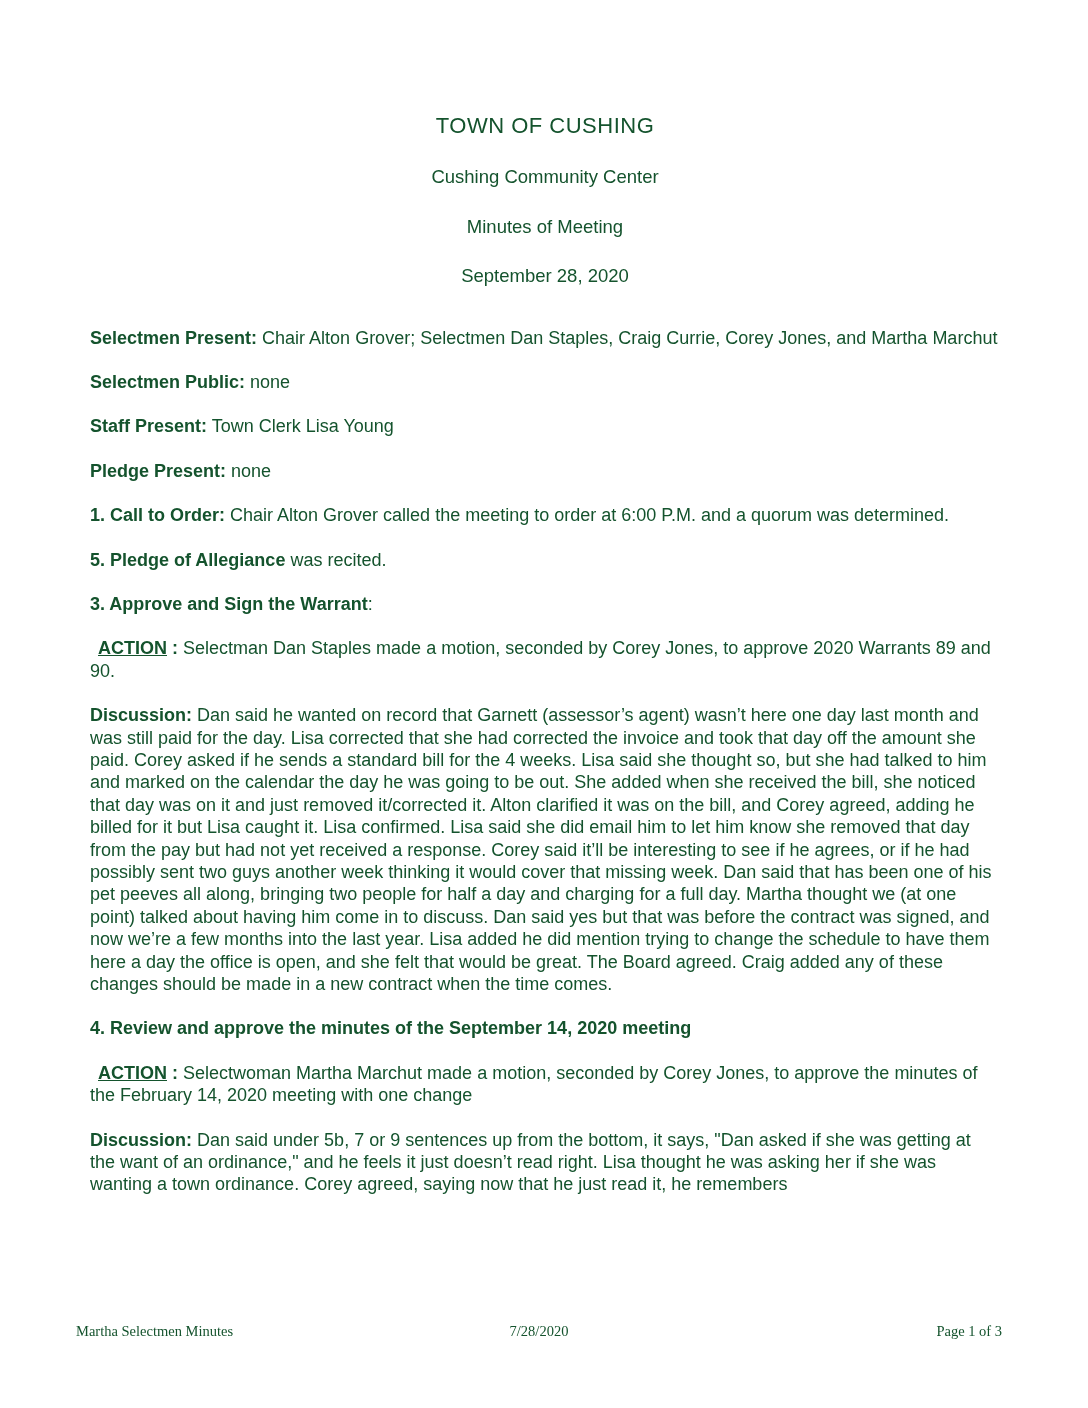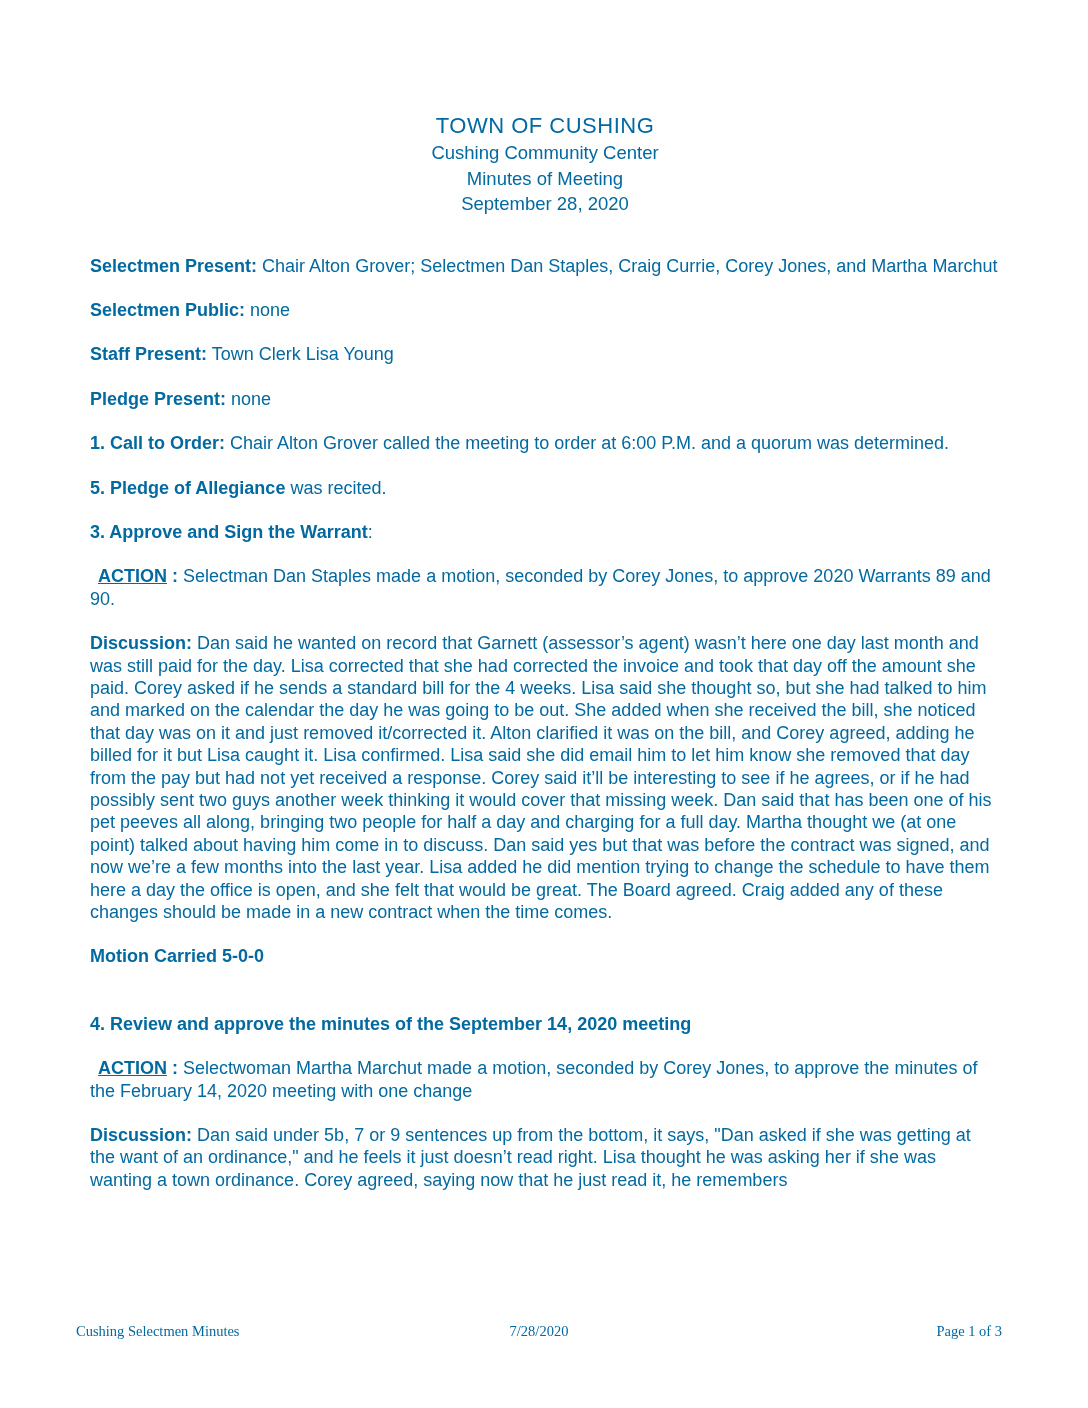--- a/index.html
+++ b/index.html
@@ -3,39 +3,39 @@
 <meta charset="utf-8">
 <style>
   * { box-sizing: border-box; }
   html, body { margin: 0; padding: 0; background: #ffffff; }
   .page {
     position: relative;
     width: 1088px;
     height: 1408px;
     margin: 0 auto;
     background: #ffffff;
-    color: #0369a1;
+    color: #14532d;
     font-family: "Liberation Sans", "DejaVu Sans", sans-serif;
     font-size: 18px;
     line-height: 22.4px;
     overflow: hidden;
   }
   .content {
     position: absolute;
     top: 112px;
     left: 90px;
     width: 910px;
   }
   .doc-header {
     text-align: center;
     margin-bottom: 38px;
   }
   .doc-header .t1 { font-size: 22px; line-height: 28px; letter-spacing: 0.5px; }
   .doc-header .t2 { font-size: 20px; line-height: 27px; }
-  .doc-header .t3 { font-size: 18.5px; line-height: 25.5px; }
+  .doc-header .t3 { font-size: 18.5px; line-height: 25.5px; margin-top: 24px; }
   p.para { margin: 0 0 22px 0; text-align: left; }
   p.mb2 { margin-bottom: 45px; }
   .b { font-weight: bold; }
   .u { text-decoration: underline; }
   .action-gap { margin-right: 5px; margin-left: 8px; }
   .motion {
     margin-left: 85px;
     font-weight: bold;
   }
   .doc-footer {
@@ -77,28 +77,27 @@
     <p class="para"><span class="b">1. Call to Order:</span><span> Chair Alton Grover called the meeting to order at 6:00 P.M. and a quorum was determined.</span></p>
 
     <p class="para"><span class="b">5. Pledge of Allegiance</span><span> was recited.</span></p>
 
     <p class="para"><span class="b">3. Approve and Sign the Warrant</span><span>:</span></p>
 
     <p class="para"><span class="b u action-gap">ACTION</span><span class="b">:</span><span> Selectman Dan Staples made a motion, seconded by Corey Jones, to approve 2020 Warrants 89 and 90.</span></p>
 
     <p class="para"><span class="b">Discussion:</span><span> Dan said he wanted on record that Garnett (assessor’s agent) wasn’t here one day last month and was still paid for the day. Lisa corrected that she had corrected the invoice and took that day off the amount she paid. Corey asked if he sends a standard bill for the 4 weeks. Lisa said she thought so, but she had talked to him and marked on the calendar the day he was going to be out. She added when she received the bill, she noticed that day was on it and just removed it/corrected it. Alton clarified it was on the bill, and Corey agreed, adding he billed for it but Lisa caught it. Lisa confirmed. Lisa said she did email him to let him know she removed that day from the pay but had not yet received a response. Corey said it’ll be interesting to see if he agrees, or if he had possibly sent two guys another week thinking it would cover that missing week. Dan said that has been one of his pet peeves all along, bringing two people for half a day and charging for a full day. Martha thought we (at one point) talked about having him come in to discuss. Dan said yes but that was before the contract was signed, and now we’re a few months into the last year. Lisa added he did mention trying to change the schedule to have them here a day the office is open, and she felt that would be great. The Board agreed. Craig added any of these changes should be made in a new contract when the time comes.</span></p>
 
-    <p class="para mb2 motion">Motion Carried 5-0-0</p>
 
     <p class="para"><span class="b">4. Review and approve the minutes of the September 14, 2020 meeting</span><span></span></p>
 
     <p class="para"><span class="b u action-gap">ACTION</span><span class="b">:</span><span> Selectwoman Martha Marchut made a motion, seconded by Corey Jones, to approve the minutes of the February 14, 2020 meeting with one change</span></p>
 
     <p class="para"><span class="b">Discussion:</span><span> Dan said under 5b, 7 or 9 sentences up from the bottom, it says, "Dan asked if she was getting at the want of an ordinance," and he feels it just doesn’t read right. Lisa thought he was asking her if she was wanting a town ordinance. Corey agreed, saying now that he just read it, he remembers</span></p>
 
   </div>
 
   <div class="doc-footer">
-    <span class="f-left">Cushing Selectmen Minutes</span>
+    <span class="f-left">Martha Selectmen Minutes</span>
     <span class="f-center">7/28/2020</span>
     <span class="f-right">Page 1 of 3</span>
   </div>
 </div>
 
 </body></html>

